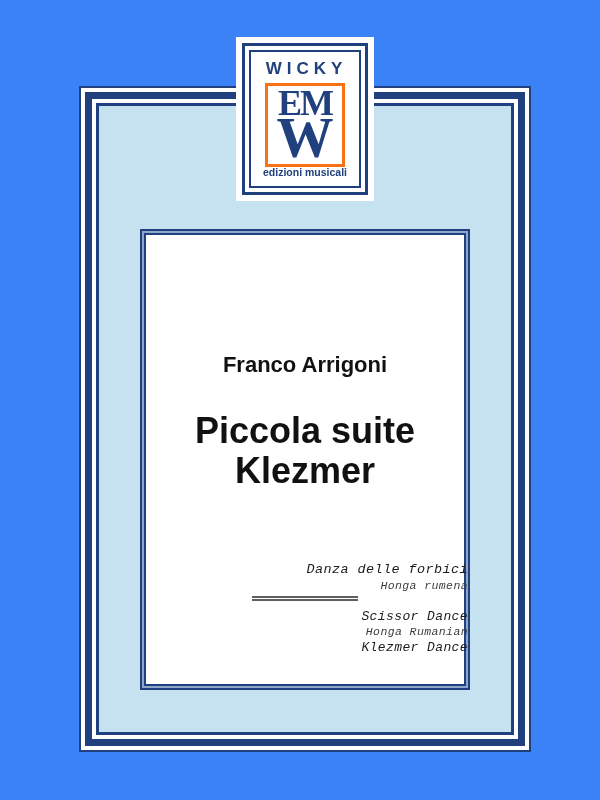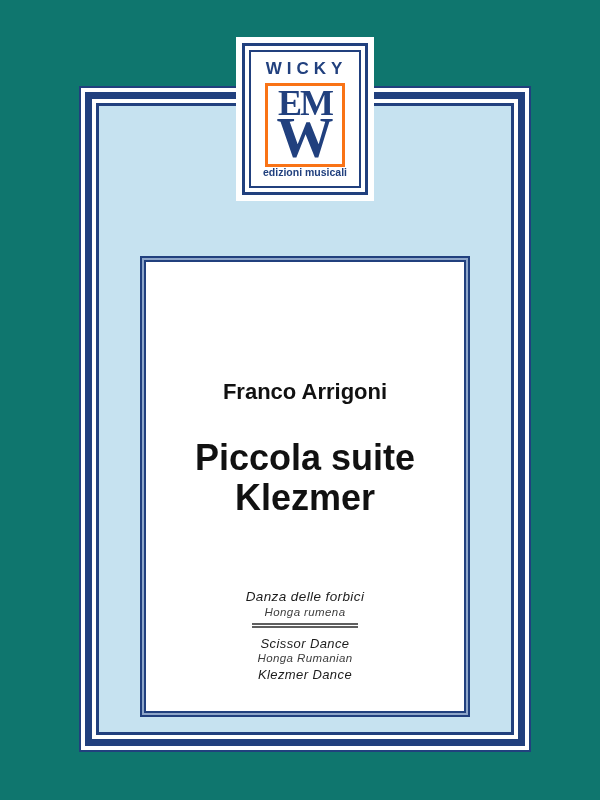--- a/index.html
+++ b/index.html
@@ -5,21 +5,21 @@
   html, body {
     margin: 0;
     padding: 0;
     background: #ffffff;
     font-family: "Liberation Sans", sans-serif;
   }
   .page {
     position: relative;
     width: 600px;
     height: 800px;
-    background: #0f766e;
+    background: #3b82f6;
     overflow: hidden;
   }
 
   
   .frame-l1 {
     position: absolute;
     left: 79px; top: 86px;
     width: 452px; height: 666px;
     box-sizing: border-box;
     border: 2px solid #21407e;
@@ -100,21 +100,21 @@
     color: #21407e;
     font-weight: bold;
     font-size: 10.5px;
     line-height: 1.1;
     white-space: nowrap;
   }
 
   
   .panel {
     position: absolute;
-    left: 140px; top: 256px;
+    left: 140px; top: 229px;
     width: 330px; height: 461px;
     box-sizing: border-box;
     background: #ffffff;
     border: 2px solid #21407e;
     box-shadow: inset 0 0 0 2px #8ea6c9, inset 0 0 0 4px #21407e;
     z-index: 3;
     text-align: center;
   }
   .panel-content {
     padding-top: 121px;
@@ -127,23 +127,24 @@
   }
   .work-title {
     margin-top: 34px;
     font-size: 36px;
     font-weight: bold;
     color: #111111;
     line-height: 1.1;
   }
   .movements {
     margin-top: 73px;
-    font-family: Liberation Sans, sans-serif;
+    font-family: Liberation Mono, monospace;
     font-style: italic;
     color: #1c1c1c;
+    text-align: right;
   }
   .mv {
     line-height: 1.0;
     margin: 3px 0;
     letter-spacing: 0.4px;
   }
   .mv-large  { font-size: 13.5px; }
   .mv-small  { font-size: 11.5px; color: #3d3d3d; }
   .separator {
     width: 106px;

